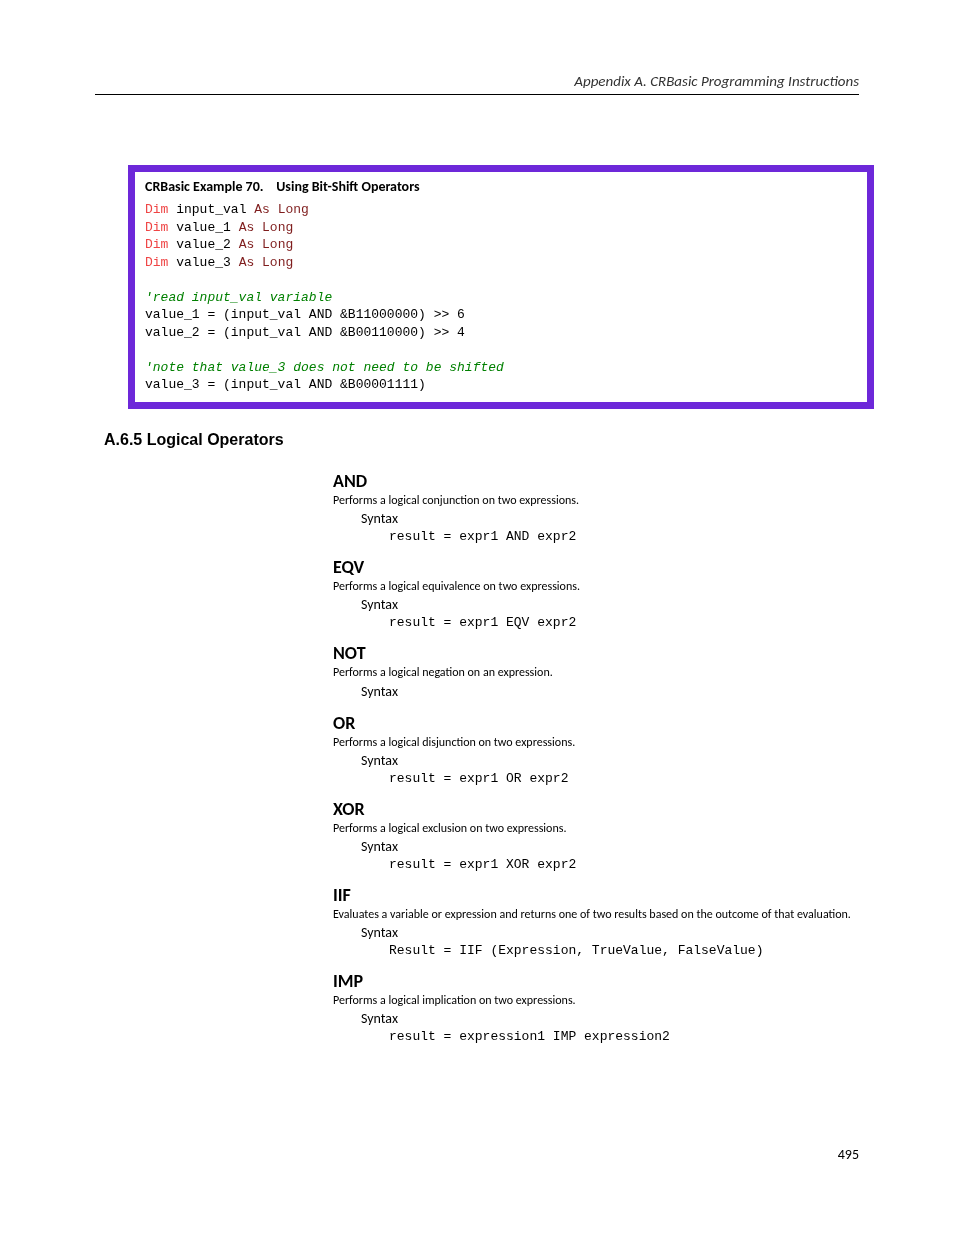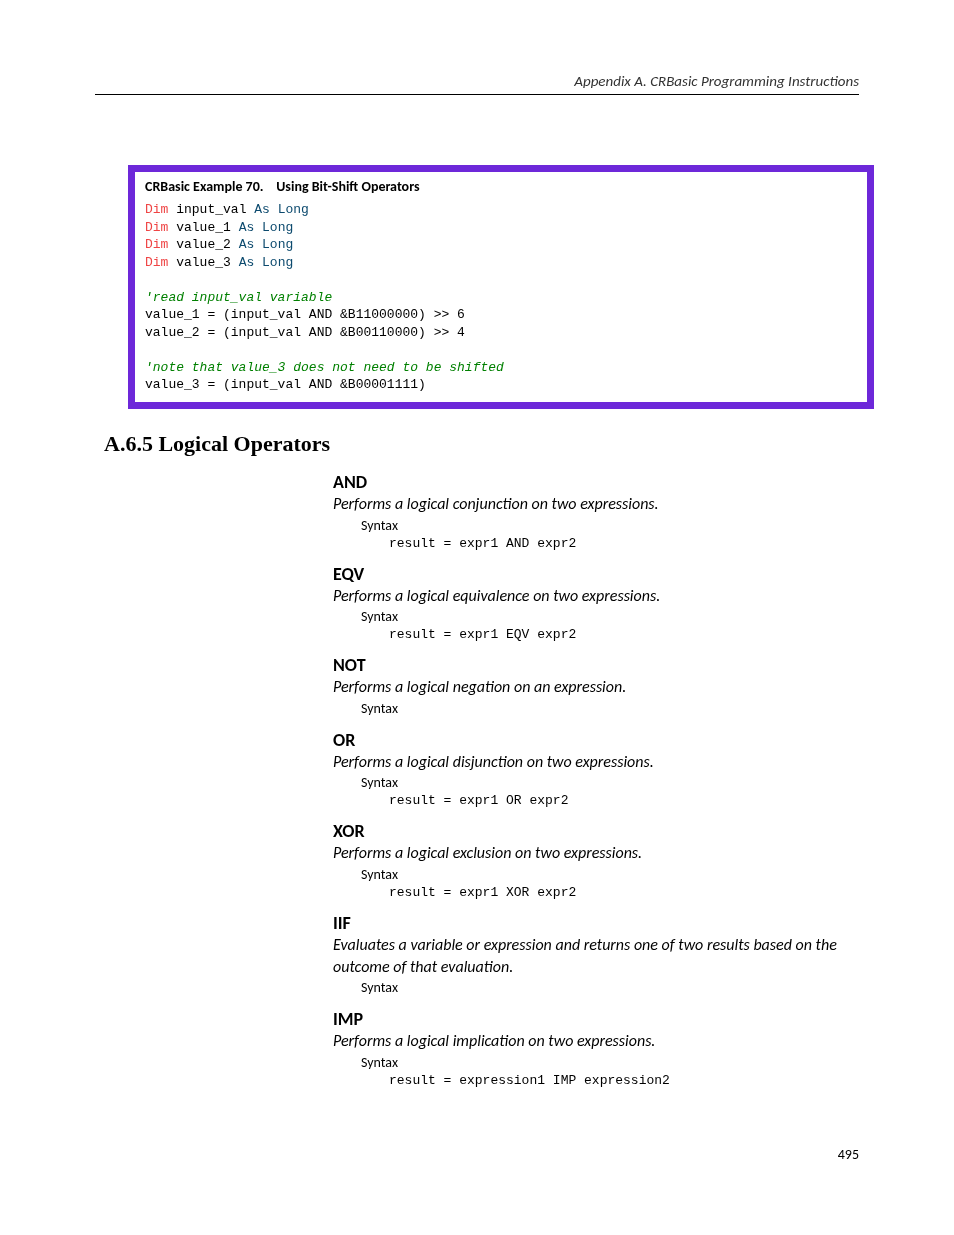--- a/index.html
+++ b/index.html
@@ -44,42 +44,41 @@
       font-size: 14px;
     }
     .code-box-body {
       padding: 0 10px 8px 10px;
       font-family: 'Lucida Console', 'Courier New', monospace;
       font-size: 13px;
       line-height: 1.35;
       white-space: pre;
     }
     .kw-dim { color: #ef4444; }
-    .kw-as { color: #0c4a6e; }
+    .kw-as { color: #7f1d1d; }
     .comment { color: #008000; font-style: italic; }
     .section-heading {
-      font-family: Liberation Serif, serif;
+      font-family: Liberation Sans, sans-serif;
       font-weight: bold;
-      font-size: 22px;
+      font-size: 16px;
       margin-top: 22px;
-      margin-bottom: 14px;
+      margin-bottom: 21px;
       margin-left: -24px;
     }
     .operators {
       margin-left: 205px;
     }
     .op-name {
       font-weight: bold;
       font-size: 18px;
       margin-top: 12px;
     }
     .op-desc {
-      font-size: 16px;
+      font-size: 12px;
       line-height: 1.35;
-      font-style: italic;
     }
     .op-syntax-label {
       font-size: 14px;
       margin-left: 28px;
       margin-top: 2px;
     }
     .op-syntax-code {
       font-family: 'Lucida Console', 'Courier New', monospace;
       font-size: 13px;
       margin-left: 56px;
@@ -145,20 +144,21 @@
     <div>
       <div class="op-name">XOR</div>
       <div class="op-desc">Performs a logical exclusion on two expressions.</div>
       <div class="op-syntax-label">Syntax</div>
       <div class="op-syntax-code">result = expr1 XOR expr2</div>
     </div>
     <div>
       <div class="op-name">IIF</div>
       <div class="op-desc">Evaluates a variable or expression and returns one of two results based on the outcome of that evaluation.</div>
       <div class="op-syntax-label">Syntax</div>
+      <div class="op-syntax-code">Result = IIF (Expression, TrueValue, FalseValue)</div>
     </div>
     <div>
       <div class="op-name">IMP</div>
       <div class="op-desc">Performs a logical implication on two expressions.</div>
       <div class="op-syntax-label">Syntax</div>
       <div class="op-syntax-code">result = expression1 IMP expression2</div>
     </div>
   </div>
 </div>
 

